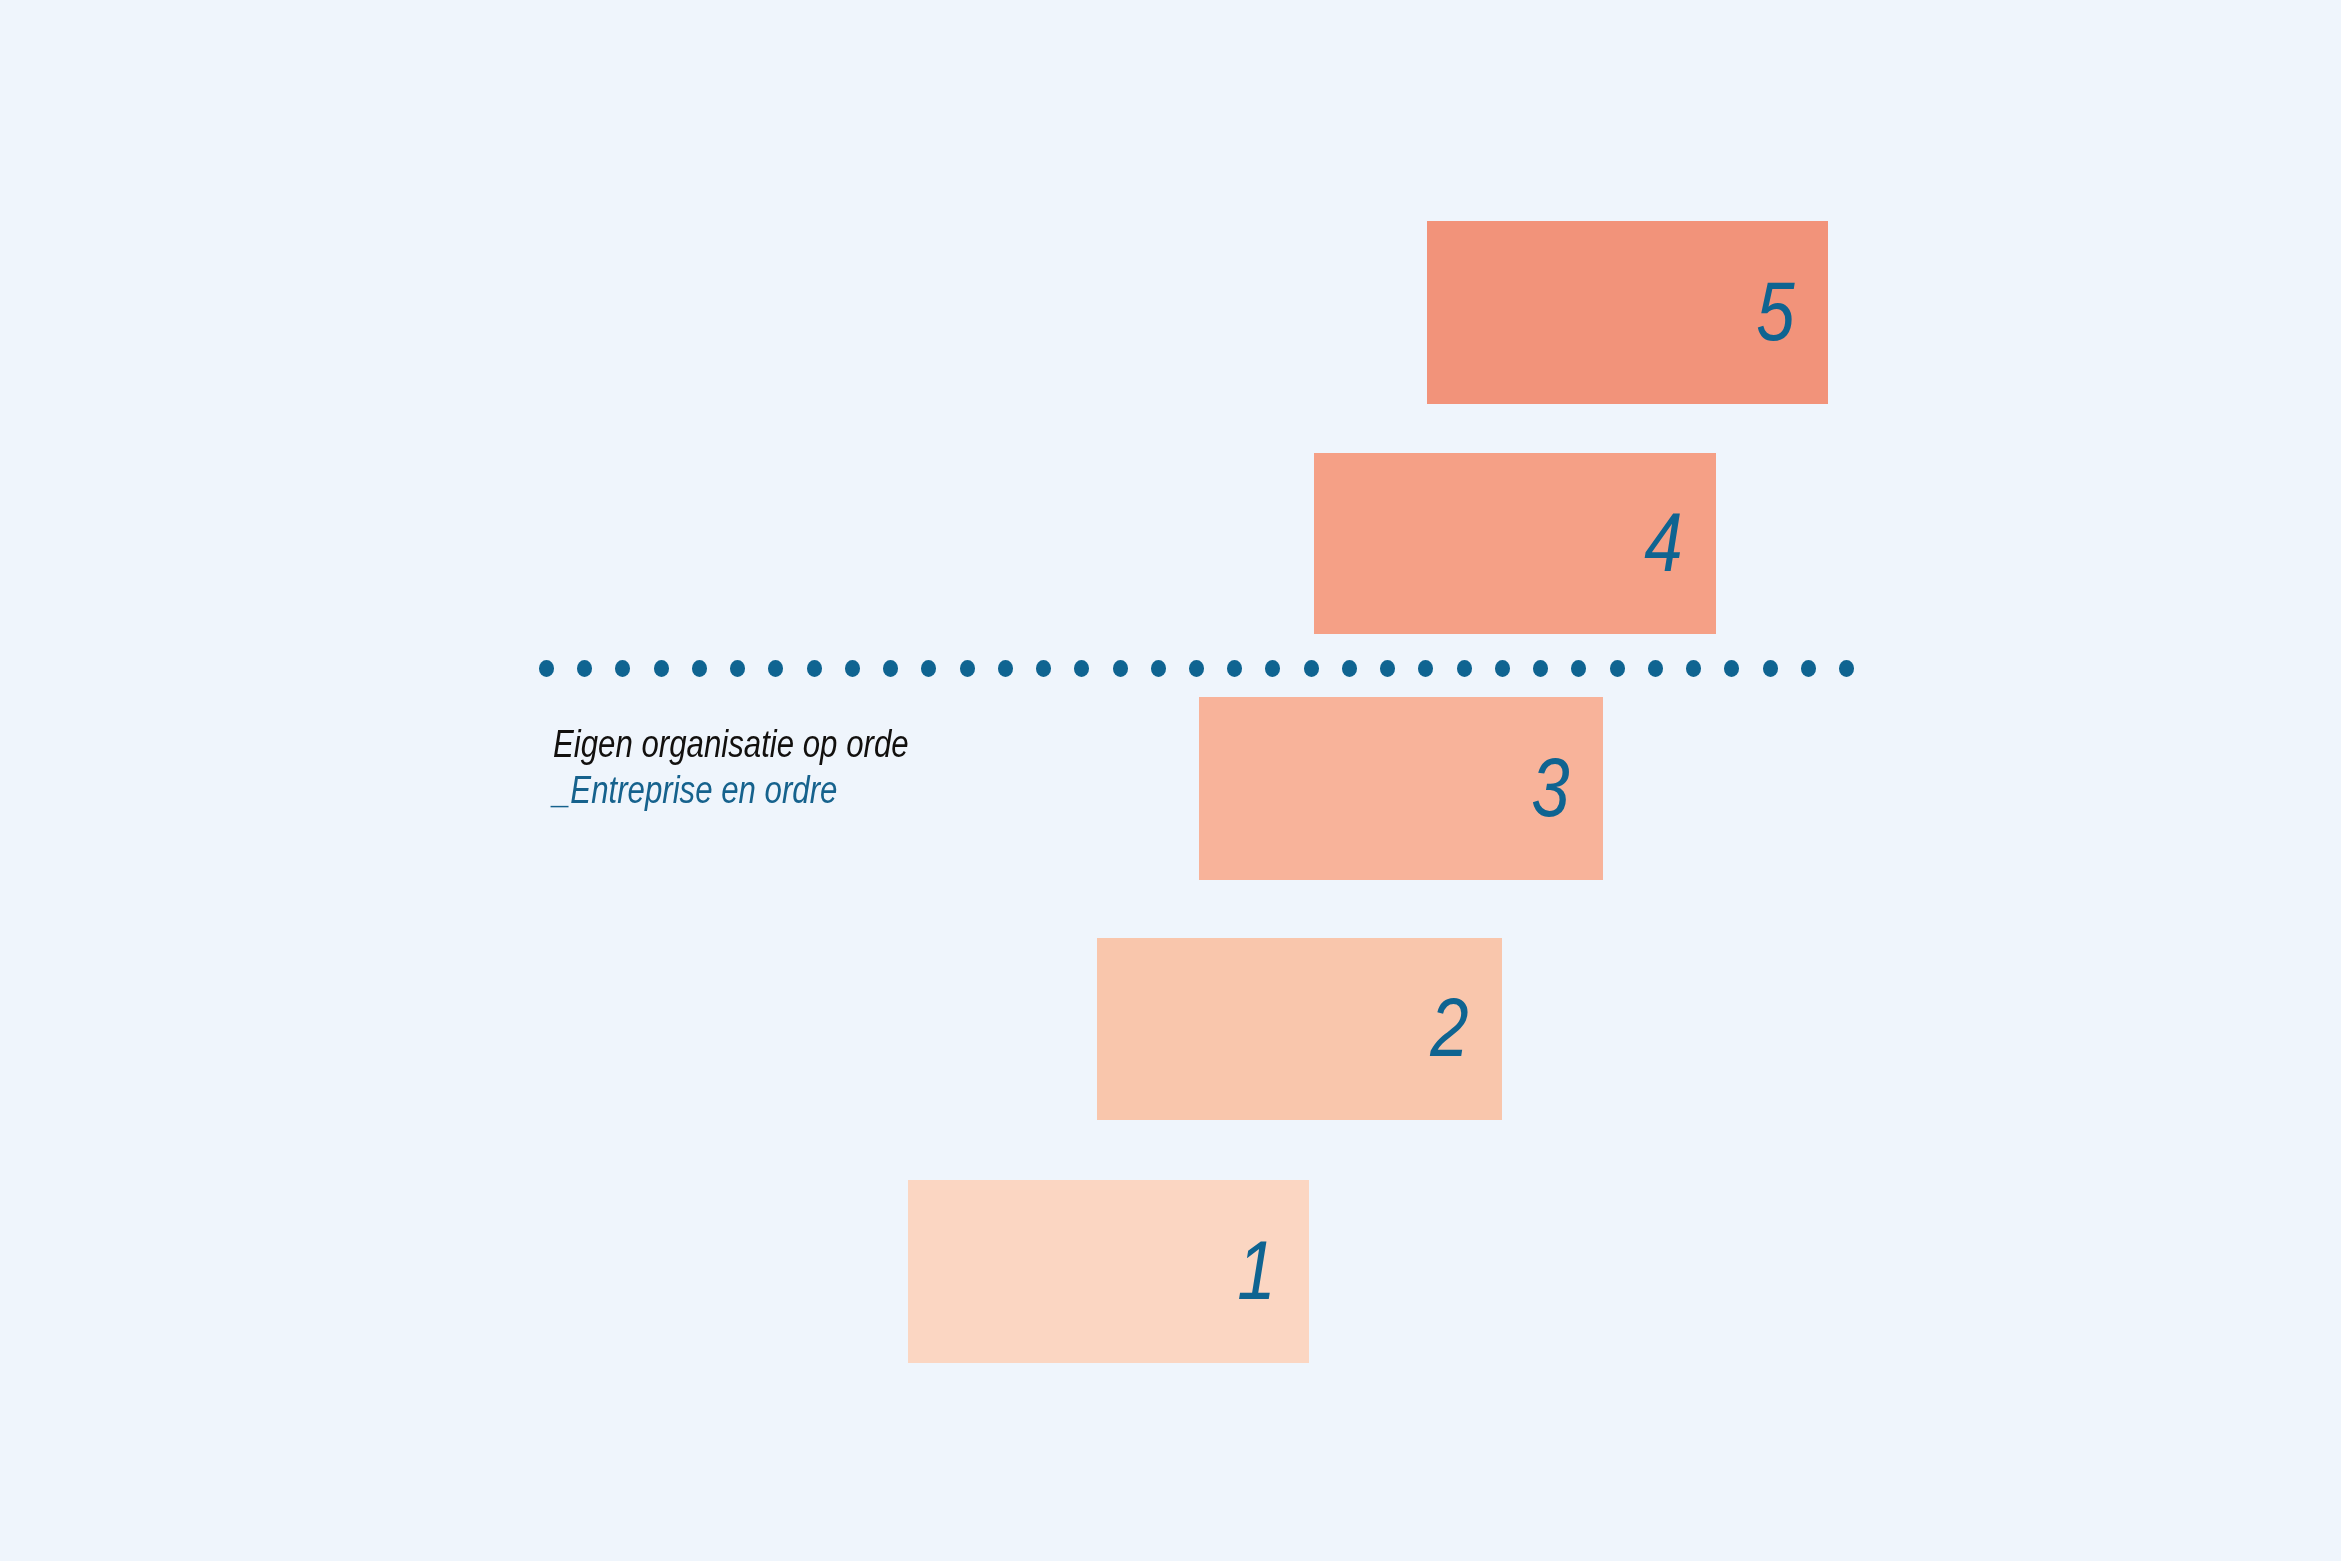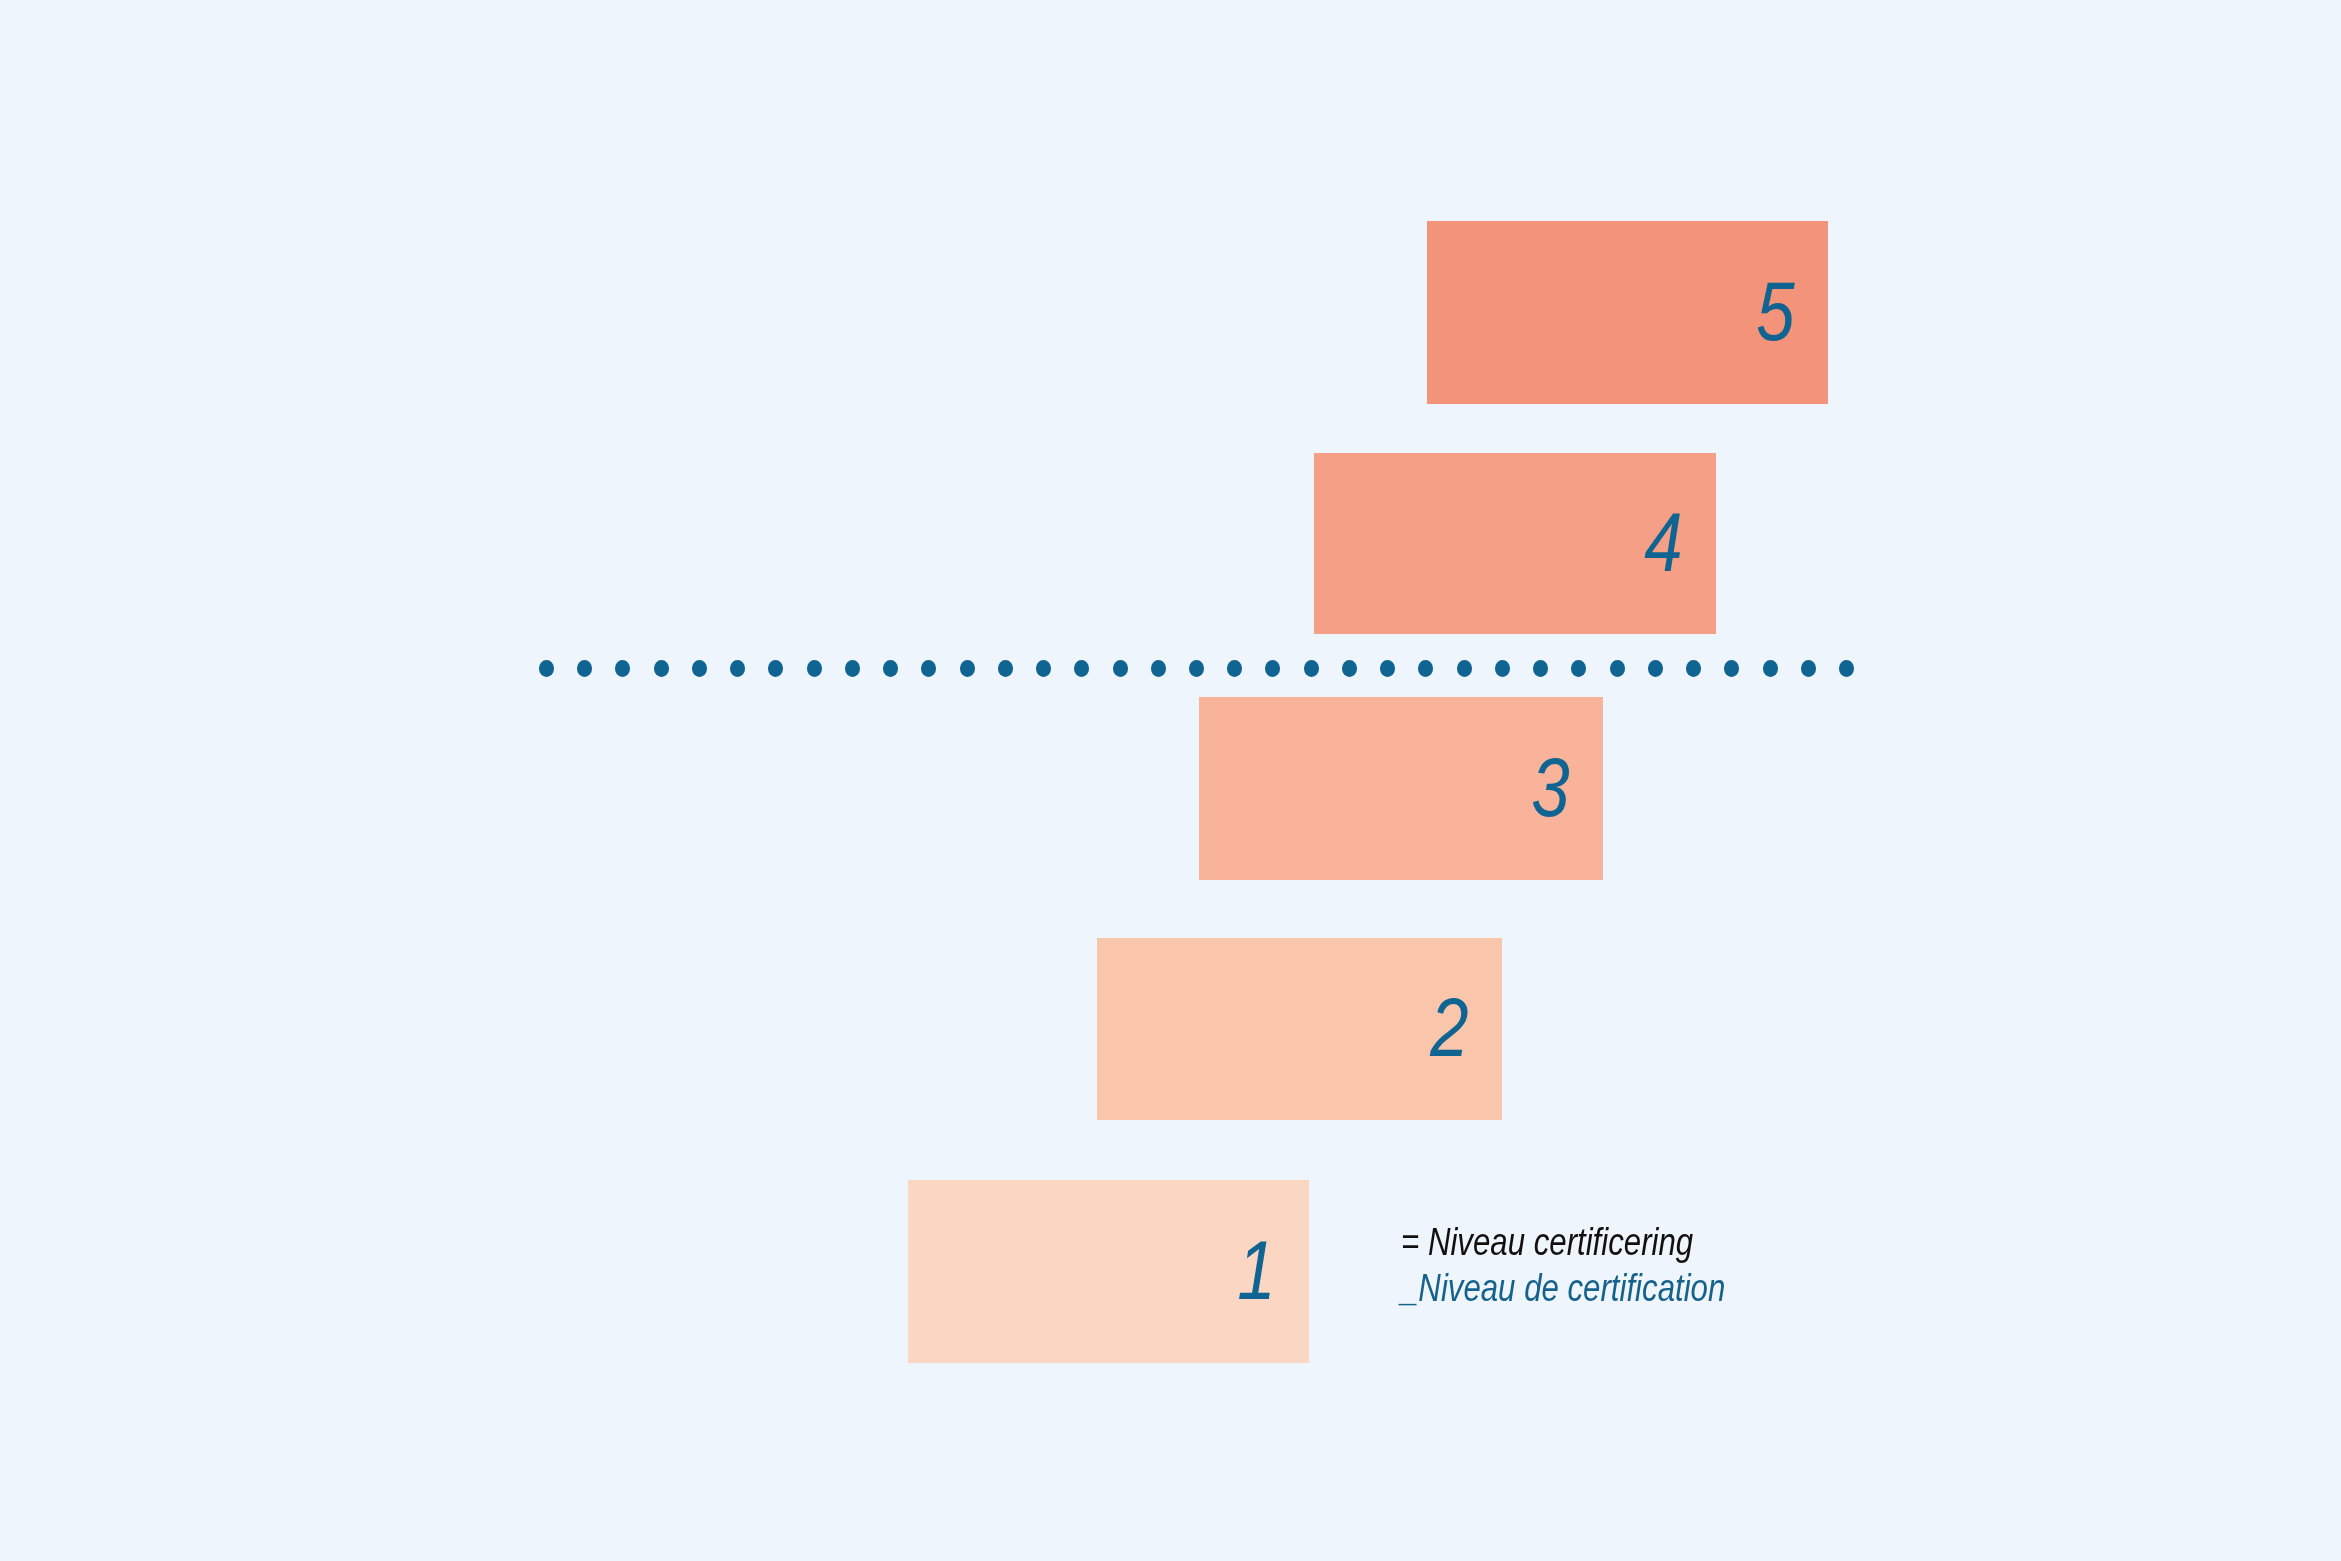--- a/index.html
+++ b/index.html
@@ -156,20 +156,20 @@
       <span class="dot" style="background: rgb(15, 100, 145);"></span>
       <span class="dot" style="background: rgb(15, 100, 145);"></span>
       <span class="dot" style="background: rgb(15, 100, 145);"></span>
       <span class="dot" style="background: rgb(15, 100, 145);"></span>
       <span class="dot" style="background: rgb(15, 100, 145);"></span>
       <span class="dot" style="background: rgb(15, 100, 145);"></span>
       <span class="dot" style="background: rgb(15, 100, 145);"></span>
     </div>
 
 
+  <div class="txtblock" id="label-mid">
+    <span class="ln nl">Eigen organisatie op orde</span>
+    <span class="ln fr">_Entreprise en ordre</span>
+  </div>
 
-  <div class="txtblock" id="label-legend">
-    <span class="ln nl">= Niveau certificering</span>
-    <span class="ln fr">_Niveau de certification</span>
-  </div>
 
 </div>
 
 
 </body></html>

